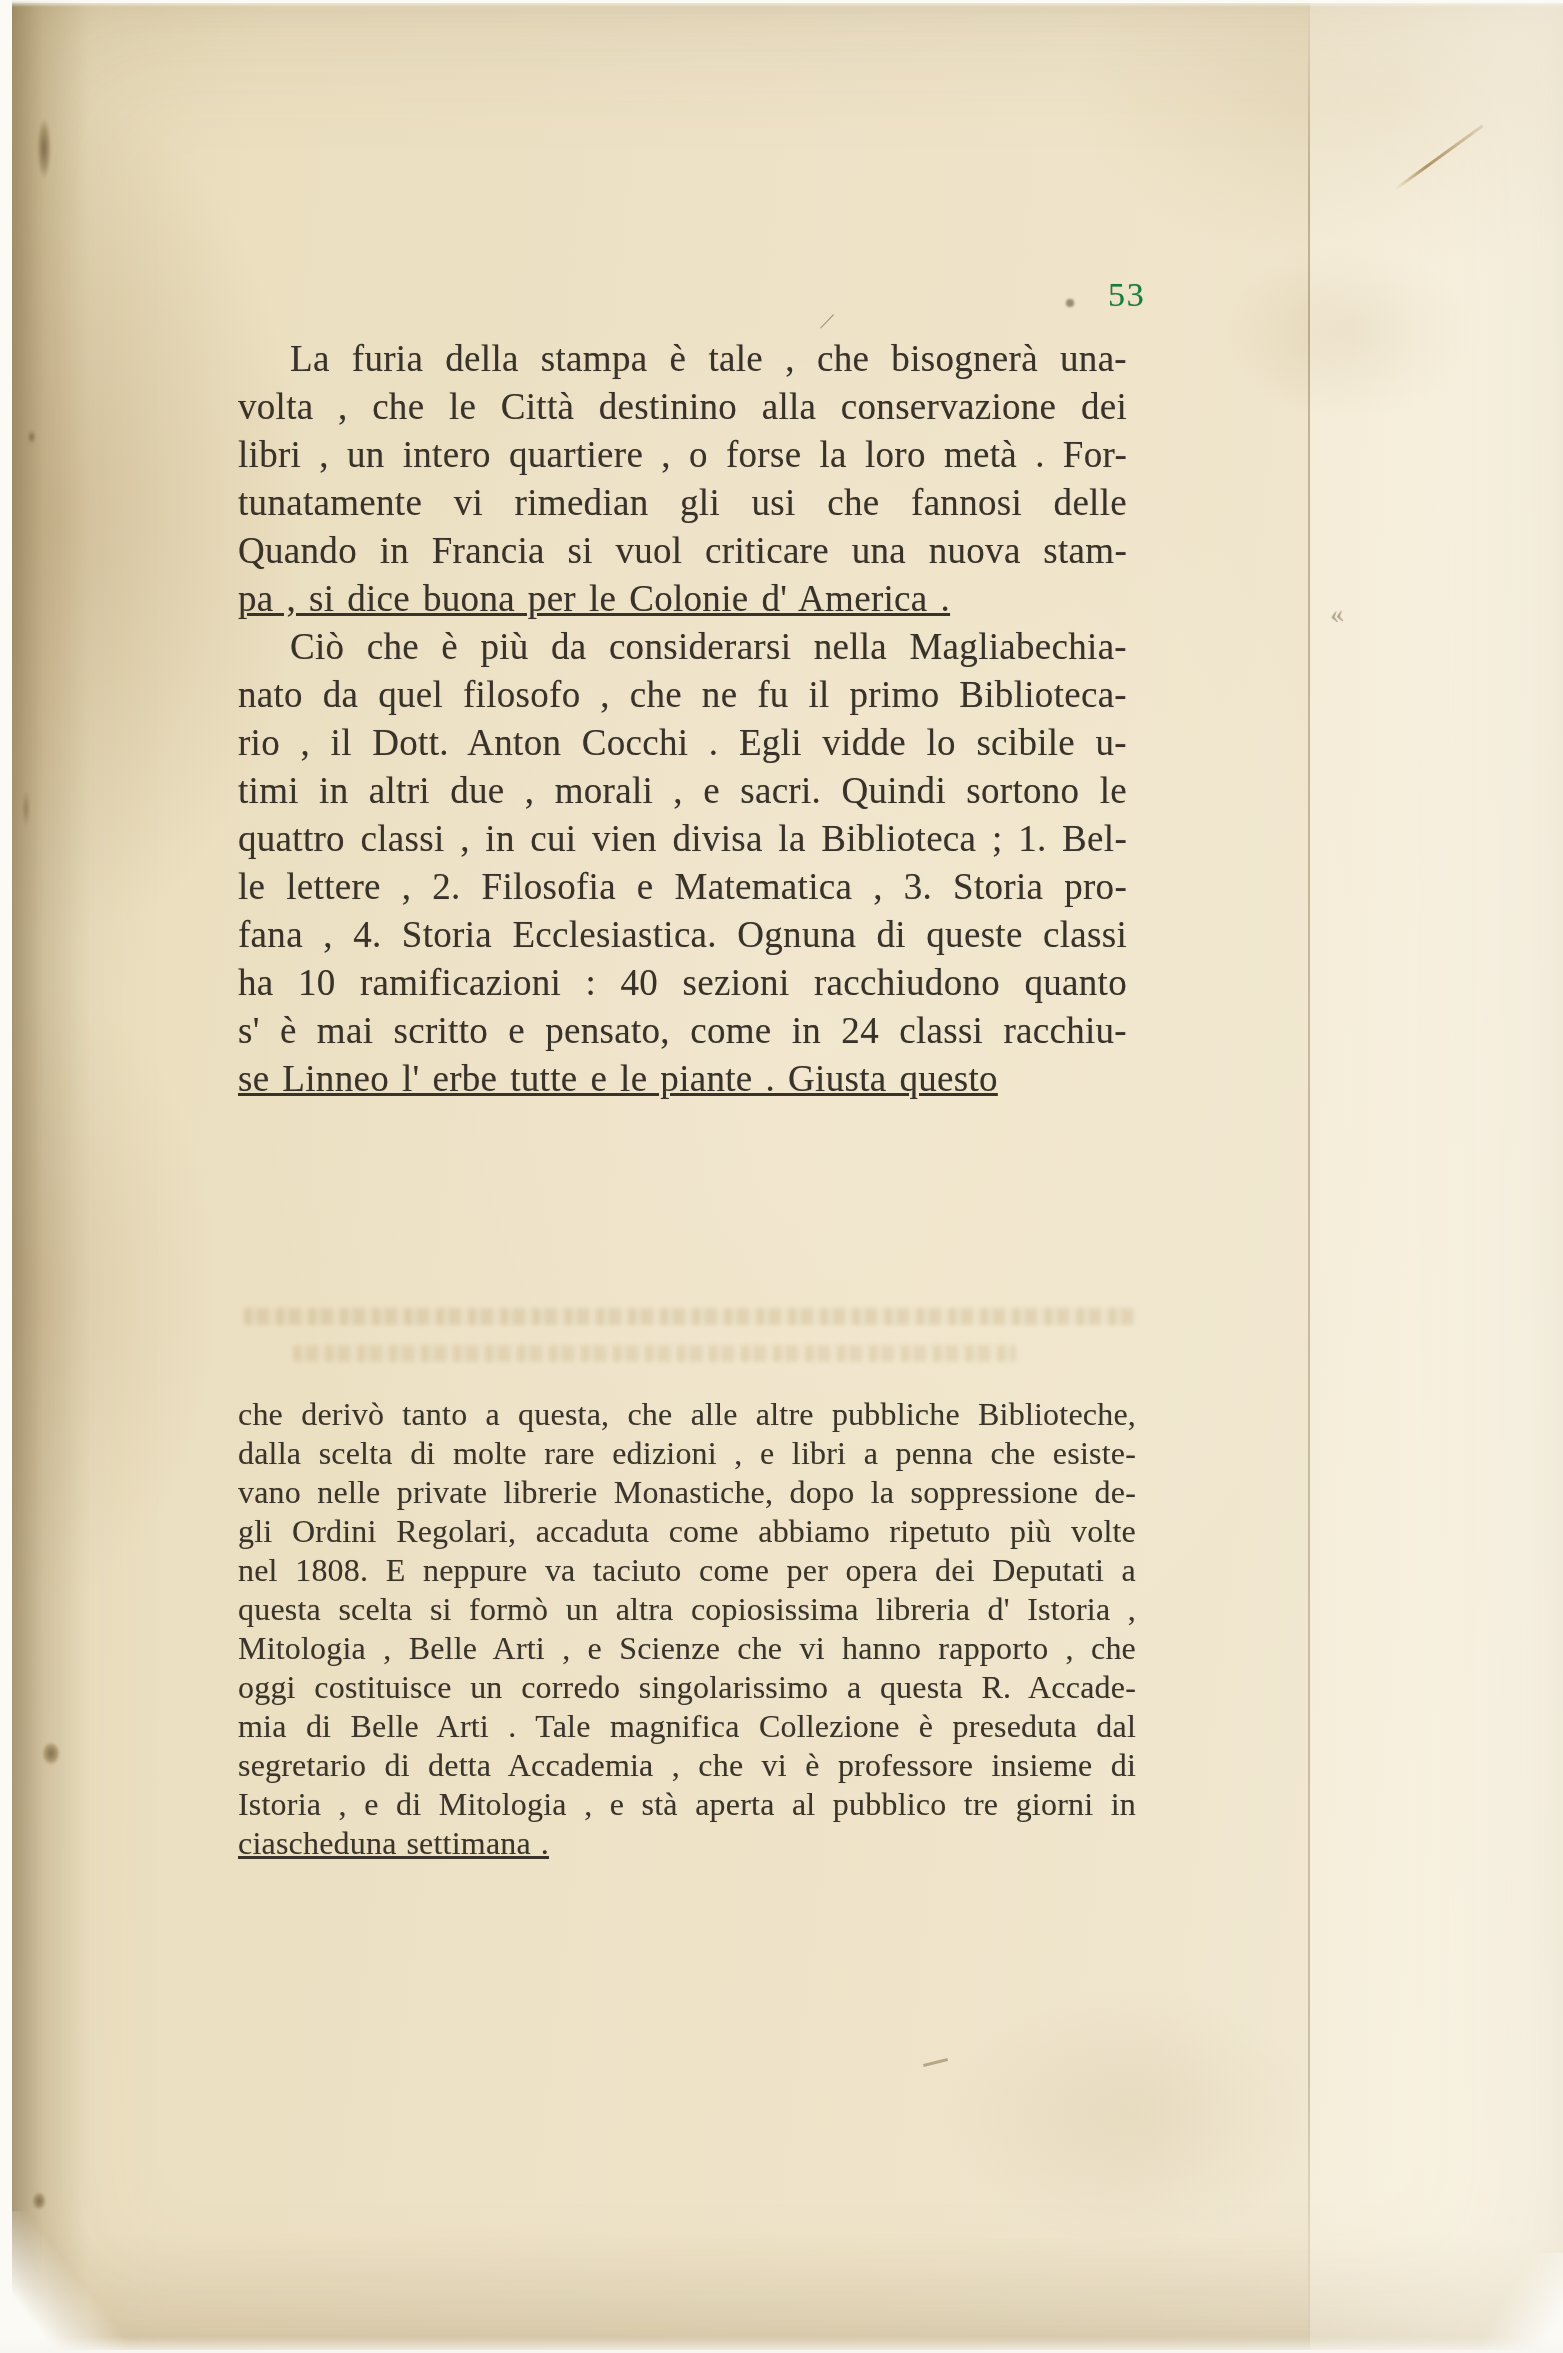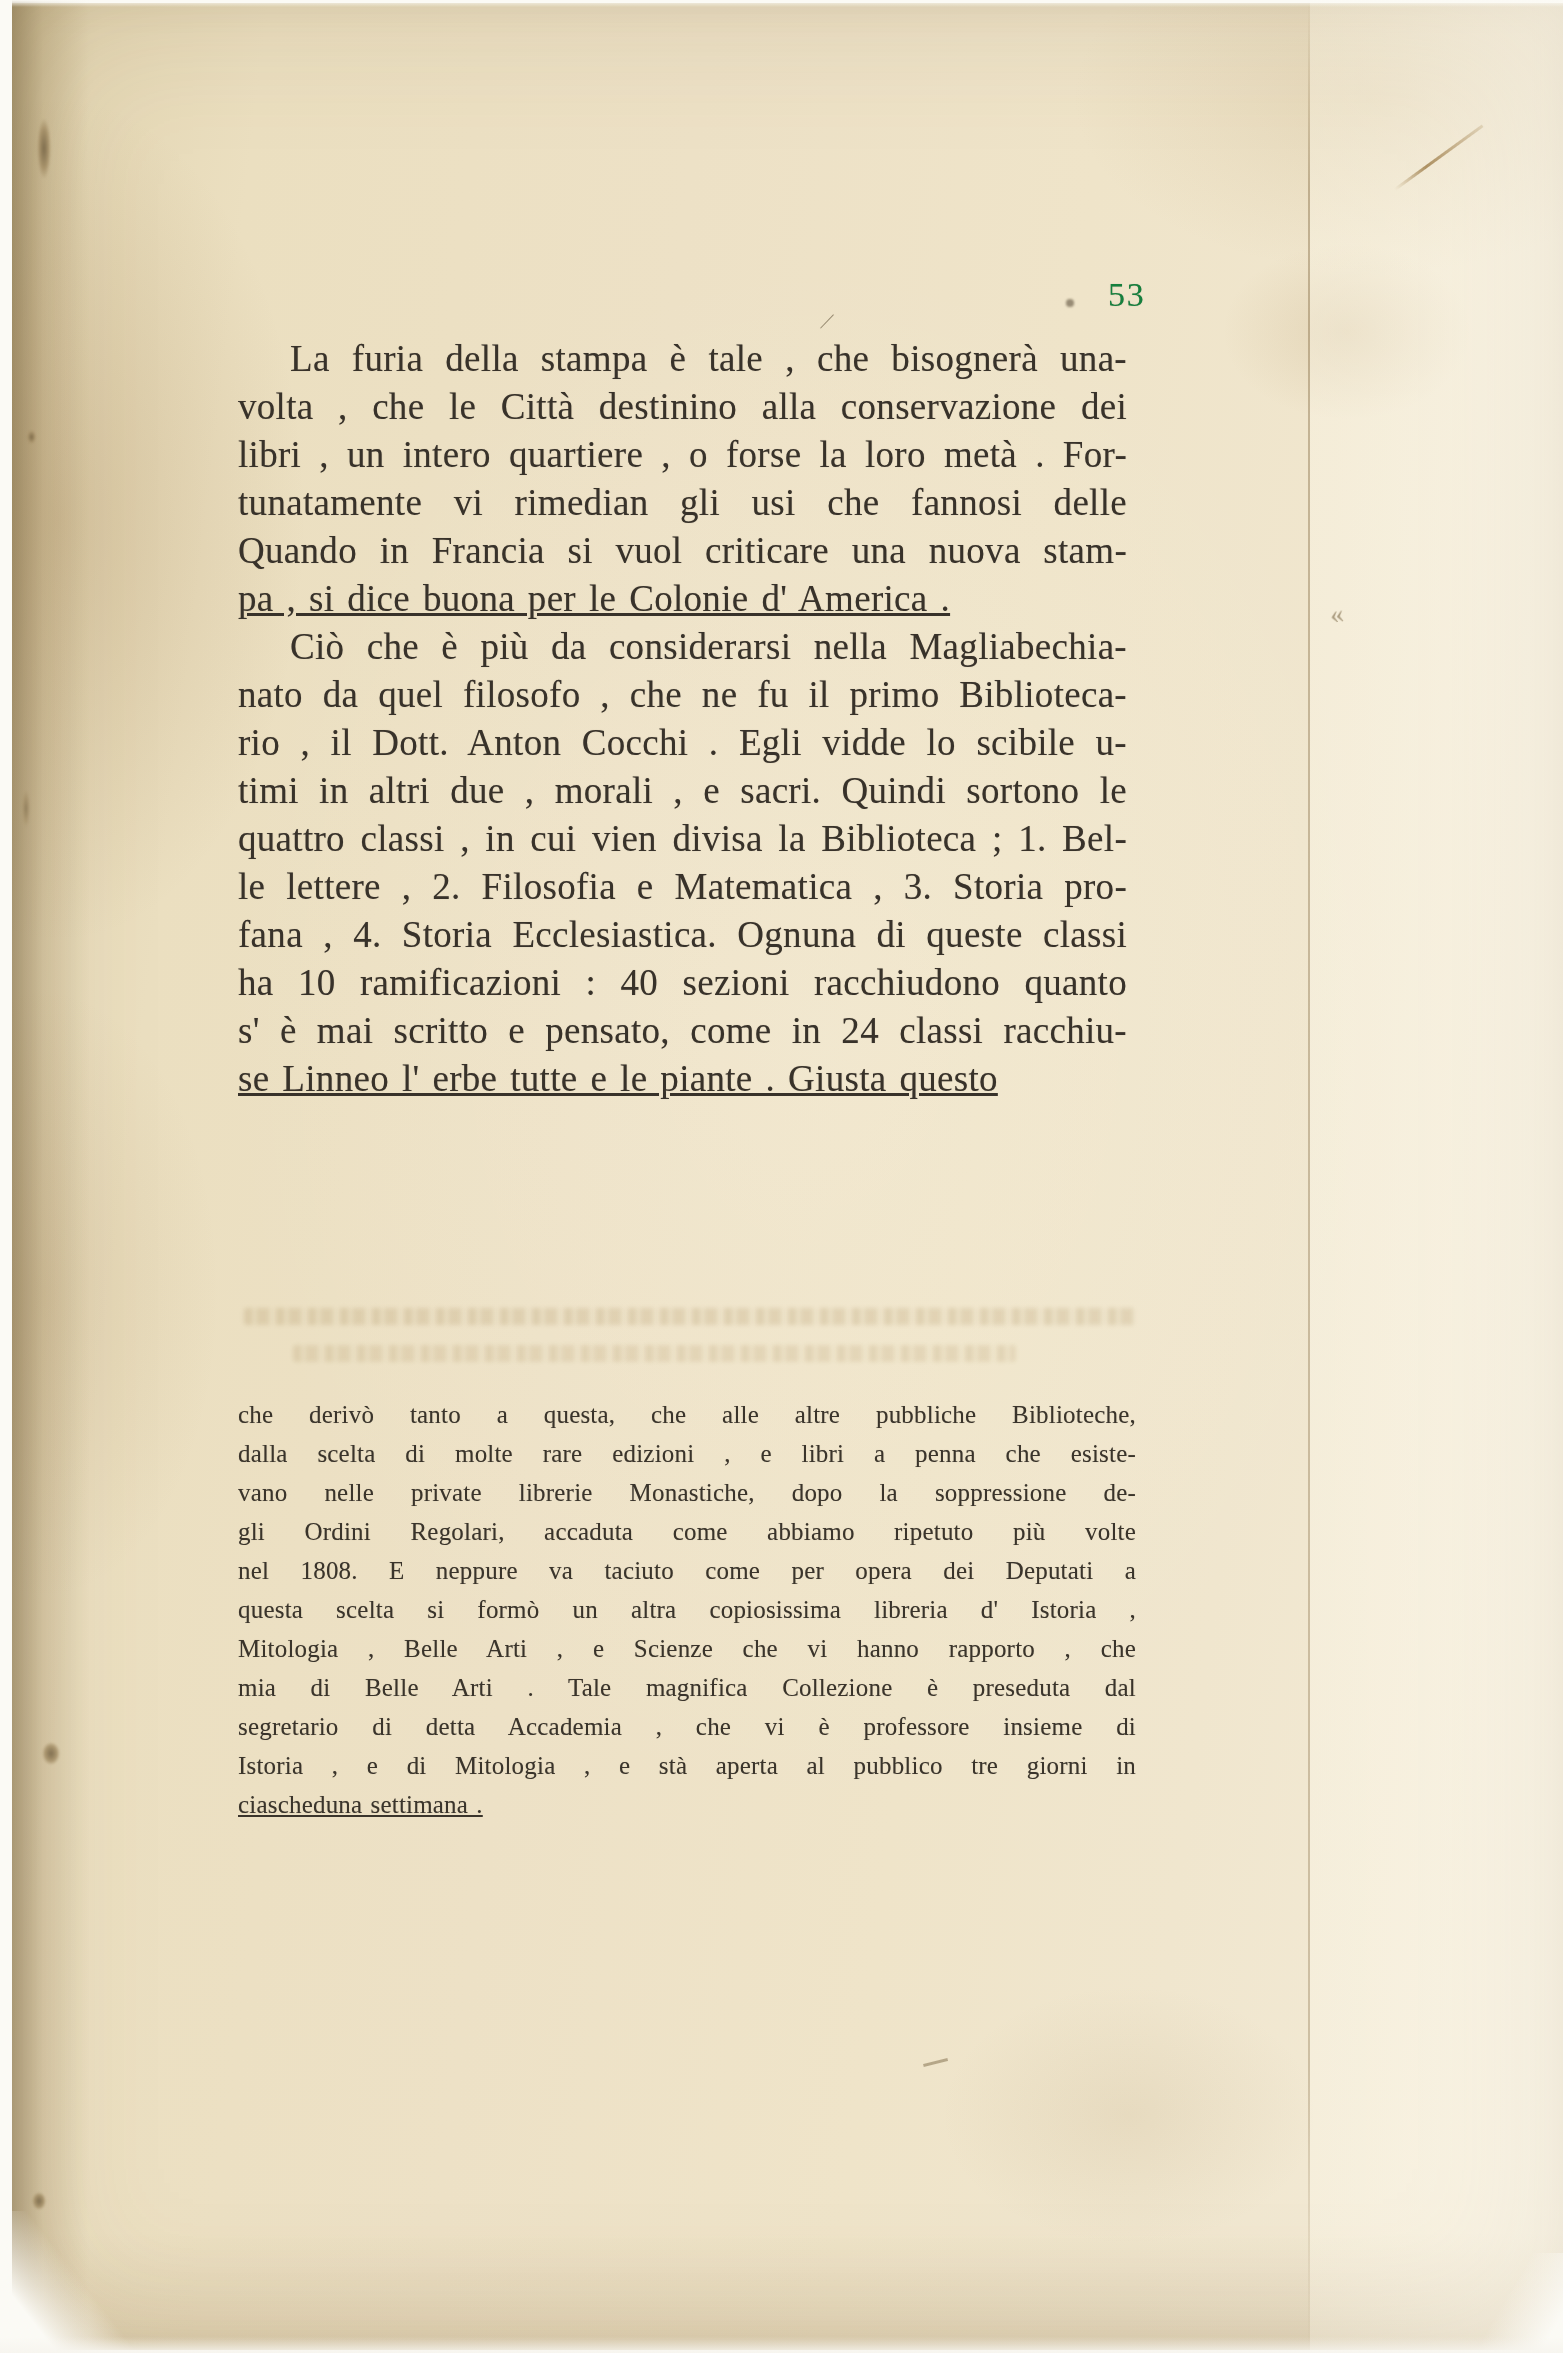--- a/index.html
+++ b/index.html
@@ -92,21 +92,21 @@
     text-shadow:0 0 0.8px rgba(61,54,44,0.4);
   }
   .body-text{
     position:absolute;left:238px;top:335px;width:889px;
     font-size:37px;line-height:48px;color:#38322a;
     text-shadow:0 0 0.8px rgba(56,50,42,0.35);
     word-spacing:3.4px;letter-spacing:0.3px;
   }
   .footnote{
     position:absolute;left:238px;top:1395px;width:898px;
-    font-size:25px;line-height:39px;color:#3a342b;
+    font-size:32px;line-height:39px;color:#3a342b;
     text-shadow:0 0 0.7px rgba(58,52,43,0.30);
     word-spacing:1.7px;letter-spacing:0.2px;
   }
   .line{text-align:justify;text-align-last:justify;}
   .line.last{text-align-last:auto;text-decoration:underline;}
   .line.indent{text-indent:52px;}
   .para{margin:0;}
 
   
   .bleedthrough{position:absolute;left:244px;top:1308px;width:891px;}
@@ -172,20 +172,21 @@
   </div>
 
   <div class="footnote">
       <div class="line">che derivò tanto a questa, che alle altre pubbliche Biblioteche,</div>
       <div class="line">dalla scelta di molte rare edizioni , e libri a penna che esiste-</div>
       <div class="line">vano nelle private librerie Monastiche, dopo la soppressione de-</div>
       <div class="line">gli Ordini Regolari, accaduta come abbiamo ripetuto più volte</div>
       <div class="line">nel 1808. E neppure va taciuto come per opera dei Deputati a</div>
       <div class="line">questa scelta si formò un altra copiosissima libreria d' Istoria ,</div>
       <div class="line">Mitologia , Belle Arti , e Scienze che vi hanno rapporto , che</div>
+      <div class="line">oggi costituisce un corredo singolarissimo a questa R. Accade-</div>
       <div class="line">mia di Belle Arti . Tale magnifica Collezione è preseduta dal</div>
       <div class="line">segretario di detta Accademia , che vi è professore insieme di</div>
       <div class="line">Istoria , e di Mitologia , e stà aperta al pubblico tre giorni in</div>
       <div class="line last">ciascheduna settimana .</div>
     </div>
 
   <div class="corner-bl"></div>
   <div class="corner-br"></div>
   <div class="edge-bottom"></div>
   <div class="edge-top"></div>

